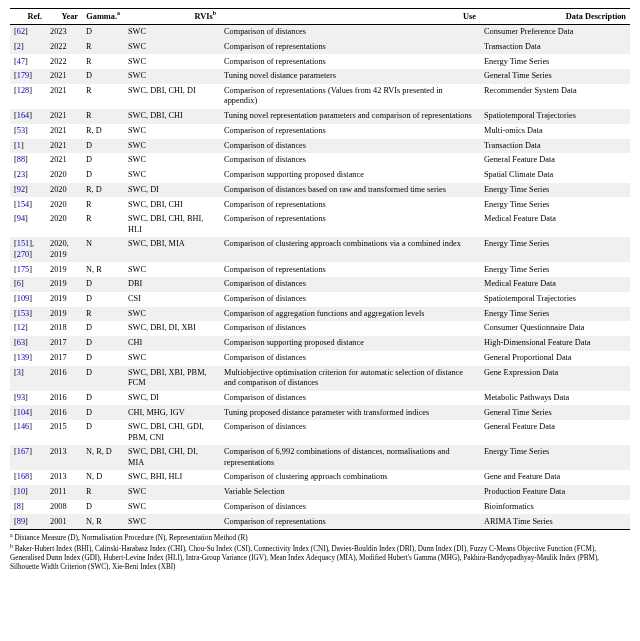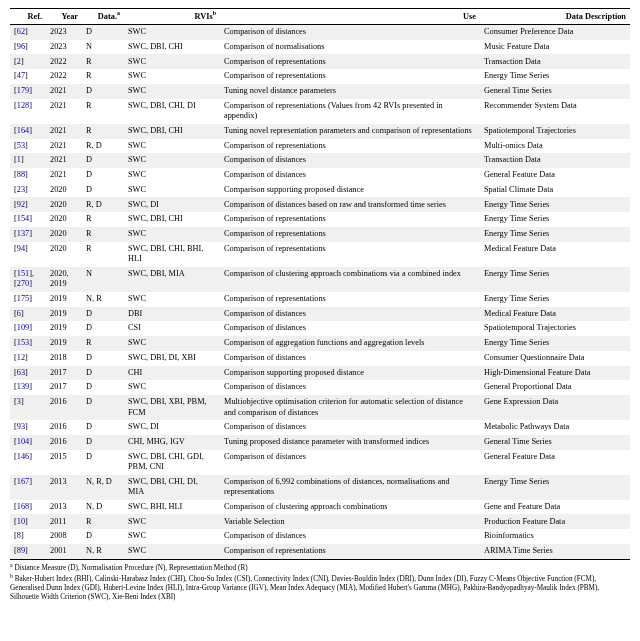--- a/index.html
+++ b/index.html
@@ -59,43 +59,35 @@
       <col class="col-year">
       <col class="col-comp">
     <col class="col-rvis">
       <col class="col-use">
       <col class="col-data">
   </colgroup>
   <thead>
     <tr>
       <th>Ref.</th>
       <th>Year</th>
-      <th><span>Data.</span><sup>a</sup></th>
+      <th><span>Gamma.</span><sup>a</sup></th>
       <th><span>RVIs</span><sup>b</sup></th>
       <th>Use</th>
       <th>Data Description</th>
     </tr>
   </thead>
   <tbody id="tbody">
       <tr class="odd">
         <td><span>[<a>62</a>]</span></td>
         <td>2023</td>
         <td>D</td>
         <td>SWC</td>
         <td>Comparison of distances</td>
         <td>Consumer Preference Data</td>
       </tr>
-      <tr class="even">
-        <td><span>[<a>96</a>]</span></td>
-        <td>2023</td>
-        <td>N</td>
-        <td>SWC, DBI, CHI</td>
-        <td>Comparison of normalisations</td>
-        <td>Music Feature Data</td>
-      </tr>
       <tr class="odd">
         <td><span>[<a>2</a>]</span></td>
         <td>2022</td>
         <td>R</td>
         <td>SWC</td>
         <td>Comparison of representations</td>
         <td>Transaction Data</td>
       </tr>
       <tr class="even">
         <td><span>[<a>47</a>]</span></td>
@@ -167,28 +159,20 @@
         <td>R, D</td>
         <td>SWC, DI</td>
         <td>Comparison of distances based on raw and transformed time series</td>
         <td>Energy Time Series</td>
       </tr>
       <tr class="even">
         <td><span>[<a>154</a>]</span></td>
         <td>2020</td>
         <td>R</td>
         <td>SWC, DBI, CHI</td>
-        <td>Comparison of representations</td>
-        <td>Energy Time Series</td>
-      </tr>
-      <tr class="odd">
-        <td><span>[<a>137</a>]</span></td>
-        <td>2020</td>
-        <td>R</td>
-        <td>SWC</td>
         <td>Comparison of representations</td>
         <td>Energy Time Series</td>
       </tr>
       <tr class="even">
         <td><span>[<a>94</a>]</span></td>
         <td>2020</td>
         <td>R</td>
         <td>SWC, DBI, CHI, BHI, HLI</td>
         <td>Comparison of representations</td>
         <td>Medical Feature Data</td>

